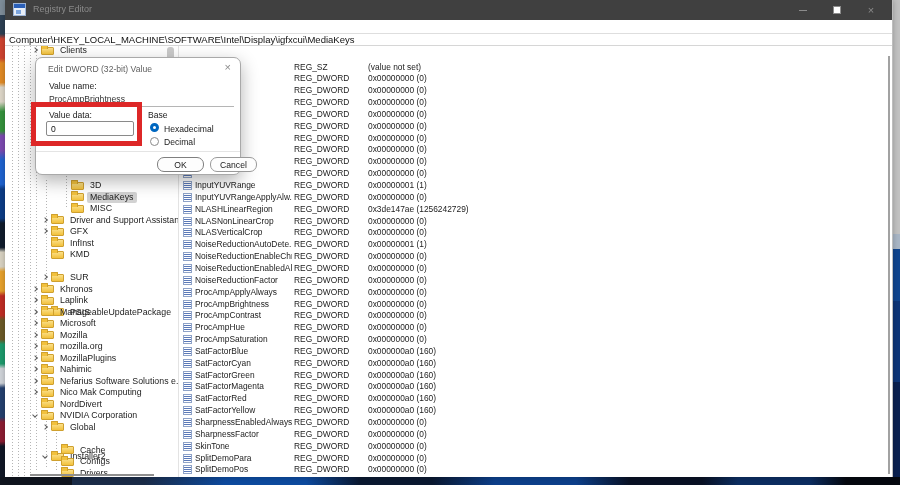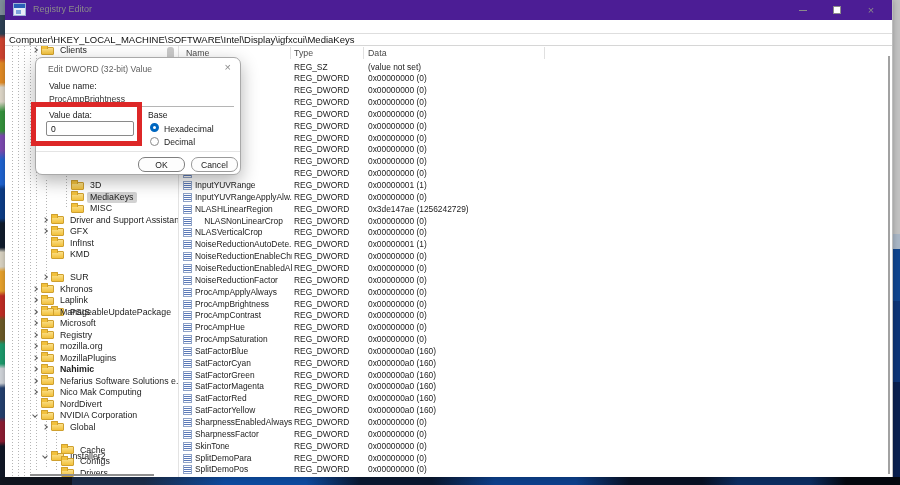--- a/index.html
+++ b/index.html
@@ -16,21 +16,21 @@
   #wall-right { position:absolute; left:893px; top:0; width:7px; height:478px;
     background:linear-gradient(180deg,#c2c2c2 0 49%,#a9b6c6 49% 52%,#10458f 52% 63%,#0d3578 63% 80%,#0a2050 80% 100%); }
   #wall-bottom { position:absolute; left:0; top:477px; width:900px; height:8px;
     background:linear-gradient(90deg,#10151f 0 8%,#1b2c48 8% 16%,#0d4a9e 25% 34%,#0a1830 40% 48%,#0d3f8a 55% 64%,#091124 70% 78%,#0c2d60 82% 90%,#05080f 94% 100%); }
 
   
   #win { position:absolute; left:5px; top:0; width:888px; height:477px;
     background:#ffffff; overflow:hidden; border-right:1px solid #bdbdbd; box-shadow:0 0 6px rgba(0,0,0,.25); }
 
   
-  .titlebar { position:absolute; left:0; top:0; width:100%; height:20px; background:#4c1d95; }
+  .titlebar { position:absolute; left:0; top:0; width:100%; height:20px; background:#404040; }
   .app-icon { position:absolute; left:8px; top:3px; width:13px; height:13px; background:#e8eef7;
     border:1px solid #9db4d6; }
   .app-icon::before { content:""; position:absolute; left:0; top:0; width:100%; height:4px; background:#2a5fb8; }
   .app-icon::after { content:""; position:absolute; left:2px; top:6px; width:5px; height:4px; background:#7ba4dd; }
   .title-text { position:absolute; left:28px; top:4px; font-size:9px; color:#8a8a8a; }
   .win-btns { position:absolute; right:4px; top:0; height:20px; display:flex; align-items:center; }
   .win-btn { width:34px; height:18px; display:flex; align-items:center; justify-content:center; color:#777; }
   .glyph-min { width:8px; height:1px; background:#8b8b8b; }
   .glyph-max { width:8px; height:8px; border:1px solid #8b8b8b; background:#fff; }
   .glyph-close { font-size:11px; line-height:10px; color:#8b8b8b; }
@@ -94,21 +94,21 @@
   .dlg-vname-line { position:absolute; left:8px; top:48px; width:190px; height:1px; background:#b5b5b5; }
   .dlg-input { position:absolute; left:10px; top:63px; width:88px; height:15px;
     border:1px solid #8a8a8a; border-radius:2px; background:#fff; font-size:8.6px; color:#111;
     padding:2px 0 0 4px; font-family:"Liberation Sans",sans-serif; }
   .radio { position:absolute; width:9px; height:9px; border-radius:50%; background:#fff; }
   .radio.on { border:3px solid #0067c0; }
   .radio.off { border:1px solid #8a8a8a; }
   .dlg-divider { position:absolute; left:0; top:93px; width:100%; height:1px; background:#e4e4e4; }
   .dlg-btn { position:absolute; top:99px; width:47px; height:15px; background:#fdfdfd;
     border:1px solid #9a9a9a; border-radius:7px; font-size:8.6px; color:#1a1a1a;
-    display:flex; align-items:center; justify-content:center; }
+    display:flex; align-items:center; justify-content:center;margin-left:19px; }
   #btn-ok { left:102px; border-color:#7f7f7f; }
   #btn-cancel { left:155px; }
 
   
   #red-annotation { position:absolute; left:26px; top:102px; width:111px; height:44px;
     border:5px solid #dd2727; z-index:6; }
 </style>
 </head>
 <body>
 
@@ -237,37 +237,37 @@
               <i></i>
             </span>
             <span class="folder"></span>
             <span class="tree-label">Microsoft</span>
           </div>
           <div class="tree-row" style="top: 283.5px; left: 26px;">
             <span class="chev right">
               <i></i>
             </span>
             <span class="folder"></span>
-            <span class="tree-label">Registry</span>
+            <span class="tree-label">Mozilla</span>
           </div>
           <div class="tree-row" style="top: 295px; left: 26px;">
             <span class="chev right">
               <i></i>
             </span>
             <span class="folder"></span>
             <span class="tree-label">mozilla.org</span>
           </div>
           <div class="tree-row" style="top: 306.5px; left: 26px;">
             <span class="chev right">
               <i></i>
             </span>
             <span class="folder"></span>
             <span class="tree-label">MozillaPlugins</span>
           </div>
-          <div class="tree-row" style="top: 318px; left: 26px; font-weight: bold;">
+          <div class="tree-row" style="top: 318px; left: 26px;">
             <span class="chev right">
               <i></i>
             </span>
             <span class="folder"></span>
             <span class="tree-label">Nahimic</span>
           </div>
           <div class="tree-row" style="top: 329.5px; left: 26px;">
             <span class="chev right">
               <i></i>
             </span>
@@ -322,28 +322,20 @@
             <span class="folder"></span>
             <span class="tree-label">Drivers</span>
           </div>
         </div>
       <div class="tree-vscroll"></div>
       <div class="tree-hscroll"></div>
     </div>
     <div class="panel-divider"></div>
 
     <div id="list-panel">
-      <div class="list-header">
-        <span class="col-label" style="left:7px;">Name</span>
-        <span class="col-label" style="left:115px;">Type</span>
-        <span class="col-label" style="left:189px;">Data</span>
-        <span class="col-sep" style="left:111px;"></span>
-        <span class="col-sep" style="left:184px;"></span>
-        <span class="col-sep" style="left:365px;"></span>
-      </div>
       <div id="list-rows">
           <div class="list-row" style="top: 15.5px;">
             <span class="regicon"></span>
             <span class="cell name"></span>
             <span class="cell type">REG_SZ</span>
             <span class="cell data">(value not set)</span>
           </div>
           <div class="list-row" style="top: 27.35px;">
             <span class="regicon"></span>
             <span class="cell name"></span>
@@ -409,21 +401,21 @@
             <span class="cell name">InputYUVRangeApplyAlw...</span>
             <span class="cell type">REG_DWORD</span>
             <span class="cell data">0x00000000 (0)</span>
           </div>
           <div class="list-row" style="top: 157.7px;">
             <span class="regicon"></span>
             <span class="cell name">NLASHLinearRegion</span>
             <span class="cell type">REG_DWORD</span>
             <span class="cell data">0x3de147ae (1256242729)</span>
           </div>
-          <div class="list-row" style="top: 169.55px; text-align: center;">
+          <div class="list-row" style="top: 169.55px;">
             <span class="regicon"></span>
             <span class="cell name">NLASNonLinearCrop</span>
             <span class="cell type">REG_DWORD</span>
             <span class="cell data">0x00000000 (0)</span>
           </div>
           <div class="list-row" style="top: 181.4px;">
             <span class="regicon"></span>
             <span class="cell name">NLASVerticalCrop</span>
             <span class="cell type">REG_DWORD</span>
             <span class="cell data">0x00000000 (0)</span>

